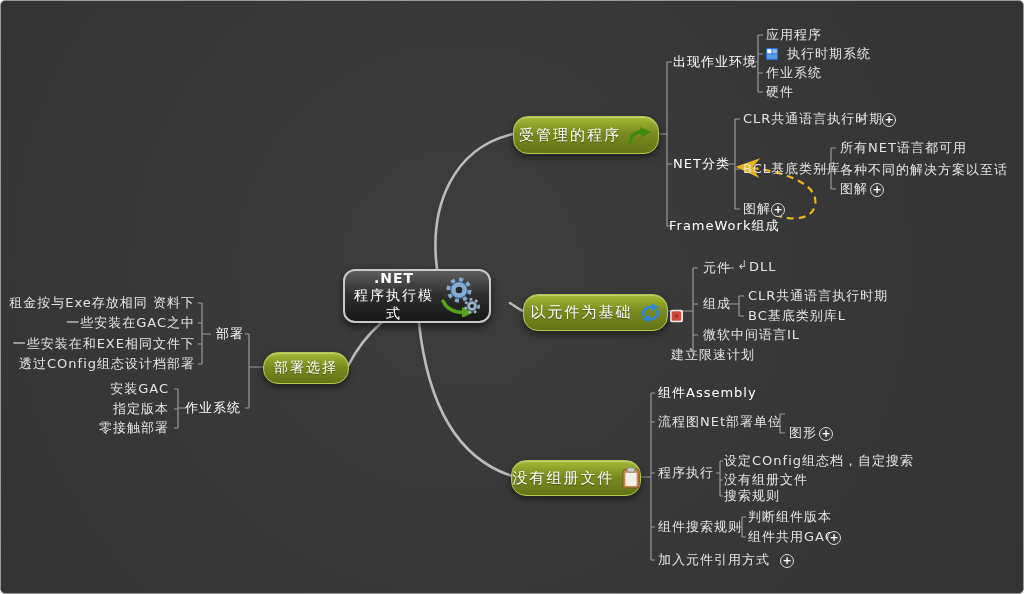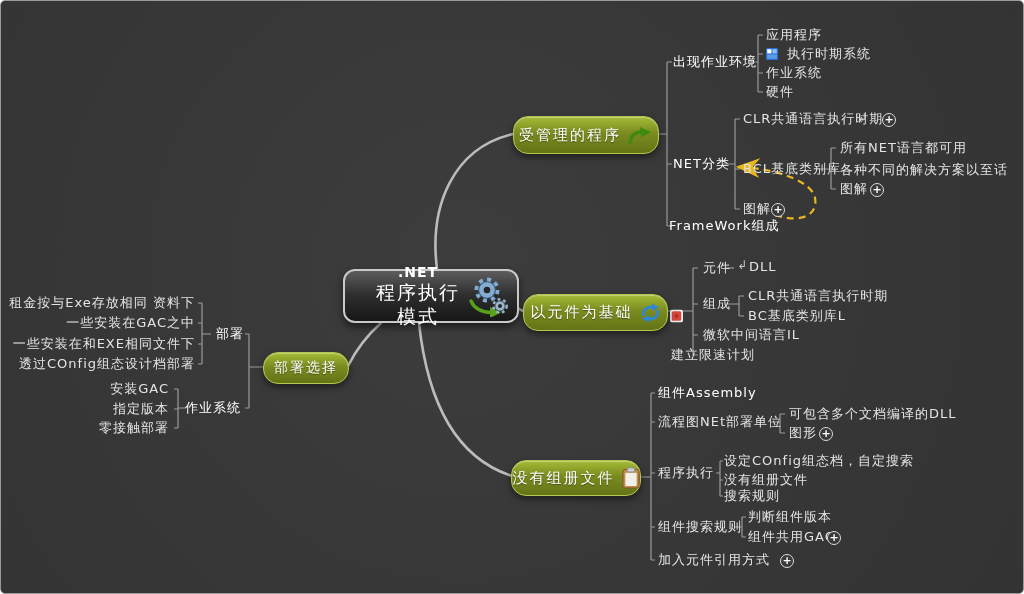--- a/index.html
+++ b/index.html
@@ -17,29 +17,29 @@
   .lbl.b{font-weight:normal;color:#ffffff;}
   .topic{
     position:absolute;z-index:4;display:flex;align-items:center;justify-content:center;gap:7px;
     background:linear-gradient(#a3bb35 0%, #7a8b20 45%, #647416 100%);
     border:1px solid #b2c94d;border-radius:15px;
     color:#fff;font-size:15px;letter-spacing:2px;
     box-shadow:0 3px 7px rgba(0,0,0,.5), inset 0 1px 1px rgba(255,255,255,.35);
     text-shadow:0 1px 1px rgba(0,0,0,.4);cursor:default;
   }
   .center-node{
-    position:absolute;z-index:4;left:342px;top:268px;width:176px;height:54px;
+    position:absolute;z-index:4;left:342px;top:268px;width:148px;height:54px;
     background:linear-gradient(#5d5d5d 0%, #2e2e2e 48%, #171717 100%);
     border:2px solid #c9c9c9;border-radius:12px;box-sizing:border-box;
     display:flex;align-items:center;box-shadow:0 4px 9px rgba(0,0,0,.55);
-    color:#fff;cursor:default;padding-left:20px;
+    color:#fff;cursor:default;
   }
   .center-text{flex:1;text-align:center;line-height:1.25;padding-left:6px;}
   .center-text .l1{font-weight:bold;font-size:14px;letter-spacing:1px;}
-  .center-text .l2{font-size:19px;letter-spacing:2px;}
+  .center-text .l2{font-size:14px;letter-spacing:2px;}
   .center-icon{width:48px;height:42px;margin-right:4px;flex:0 0 auto;}
   .plus{
     position:absolute;z-index:3;width:12px;height:12px;margin-top:-6px;
     border:1.5px solid #dcdcdc;border-radius:50%;background:#3a3a3a;box-sizing:content-box;
     color:#fff;font:bold 11px/11px "DejaVu Sans",sans-serif;text-align:center;cursor:pointer;
   }
   .plus::before{content:"+";}
   .ret{position:absolute;z-index:3;transform:translateY(-50%);color:#c8c8c8;font-size:12px;}
   .ret::before{content:"\21B2";}
   .mini{position:absolute;z-index:3;transform:translateY(-50%);line-height:0;}
@@ -187,21 +187,20 @@
   <div class="lbl" style="right:828px;top:322px">一些安装在GAC之中</div>
   <div class="lbl" style="right:828px;top:363px">透过COnfig组态设计档部署</div>
   <div class="lbl" style="right:828px;top:343px">一些安装在和EXE相同文件下</div>
   <div class="lbl b" style="right:782px;top:407px">作业系统</div>
   <div class="lbl" style="right:854px;top:388px">安装GAC</div>
   <div class="lbl" style="right:854px;top:408px">指定版本</div>
   <div class="lbl" style="right:854px;top:427px">零接触部署</div>
 
   <div class="lbl b" style="left:657px;top:392px">组件Assembly</div>
   <div class="lbl" style="left:657px;top:421px">流程图NEt部署单位</div>
-  <div class="lbl" style="left:788px;top:413px">可包含多个文档编译的DLL</div>
   <div class="lbl" style="left:788px;top:432px">图形</div>
   <span class="plus" style="left:818px;top:432px"></span>
   <div class="lbl" style="left:657px;top:472px">程序执行</div>
   <div class="lbl" style="left:723px;top:460px">设定COnfig组态档，自定搜索</div>
   <div class="lbl" style="left:723px;top:479px">没有组册文件</div>
   <div class="lbl" style="left:723px;top:495px">搜索规则</div>
   <div class="lbl" style="left:657px;top:526px">组件搜索规则</div>
   <div class="lbl" style="left:747px;top:516px">判断组件版本</div>
   <div class="lbl" style="left:747px;top:536px">组件共用GAC</div>
   <span class="plus" style="left:826px;top:536px"></span>

